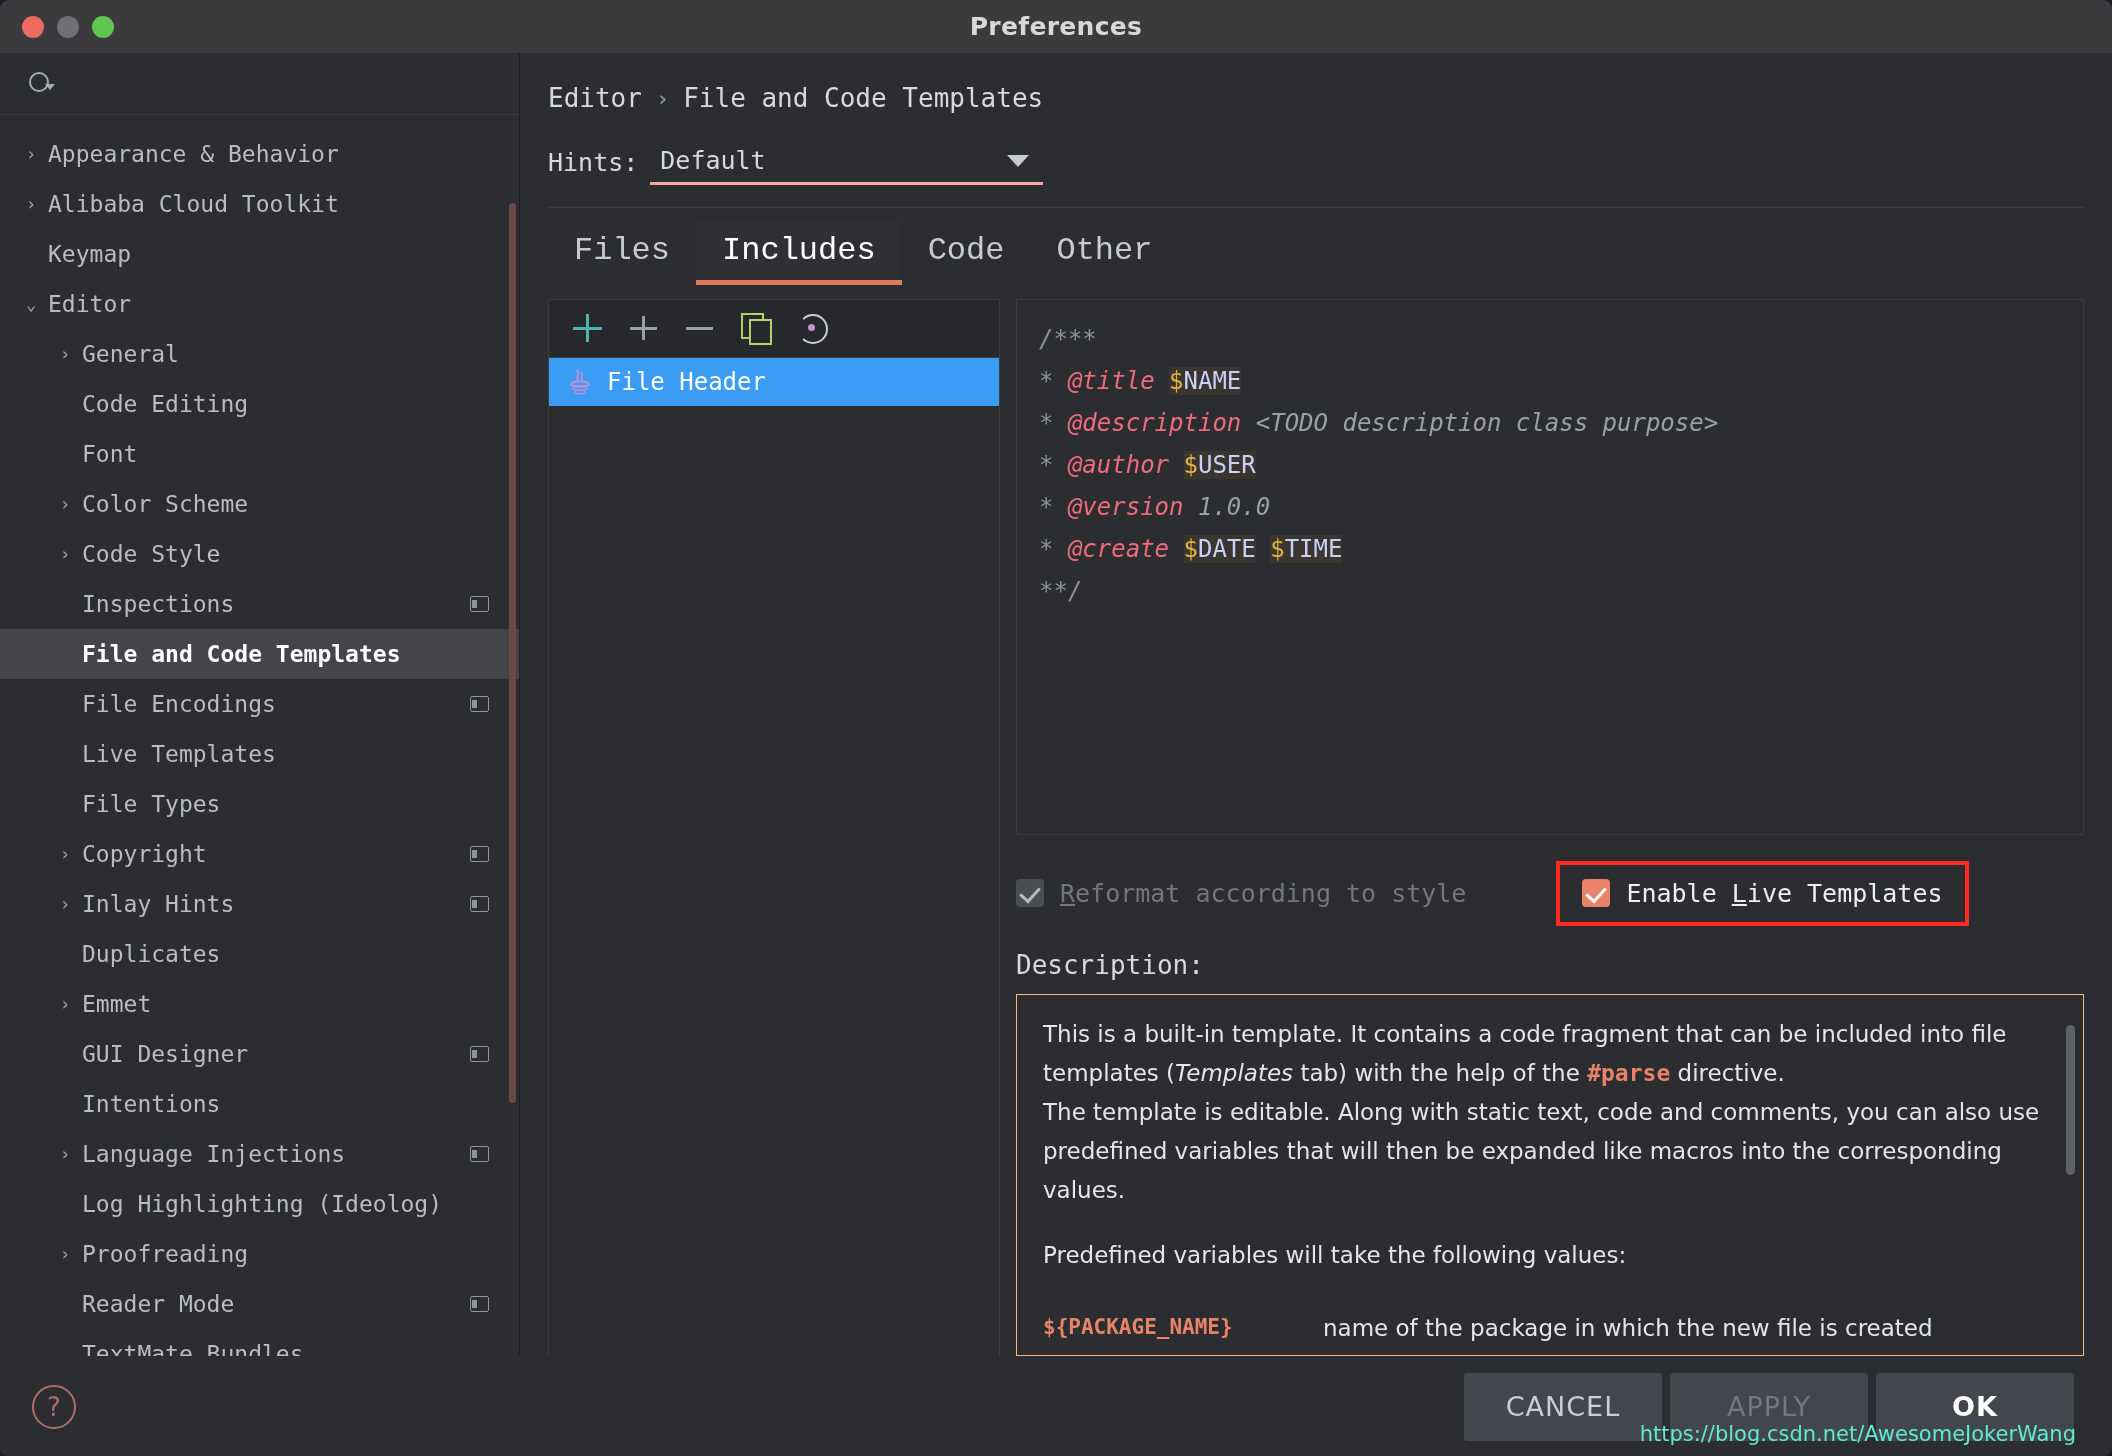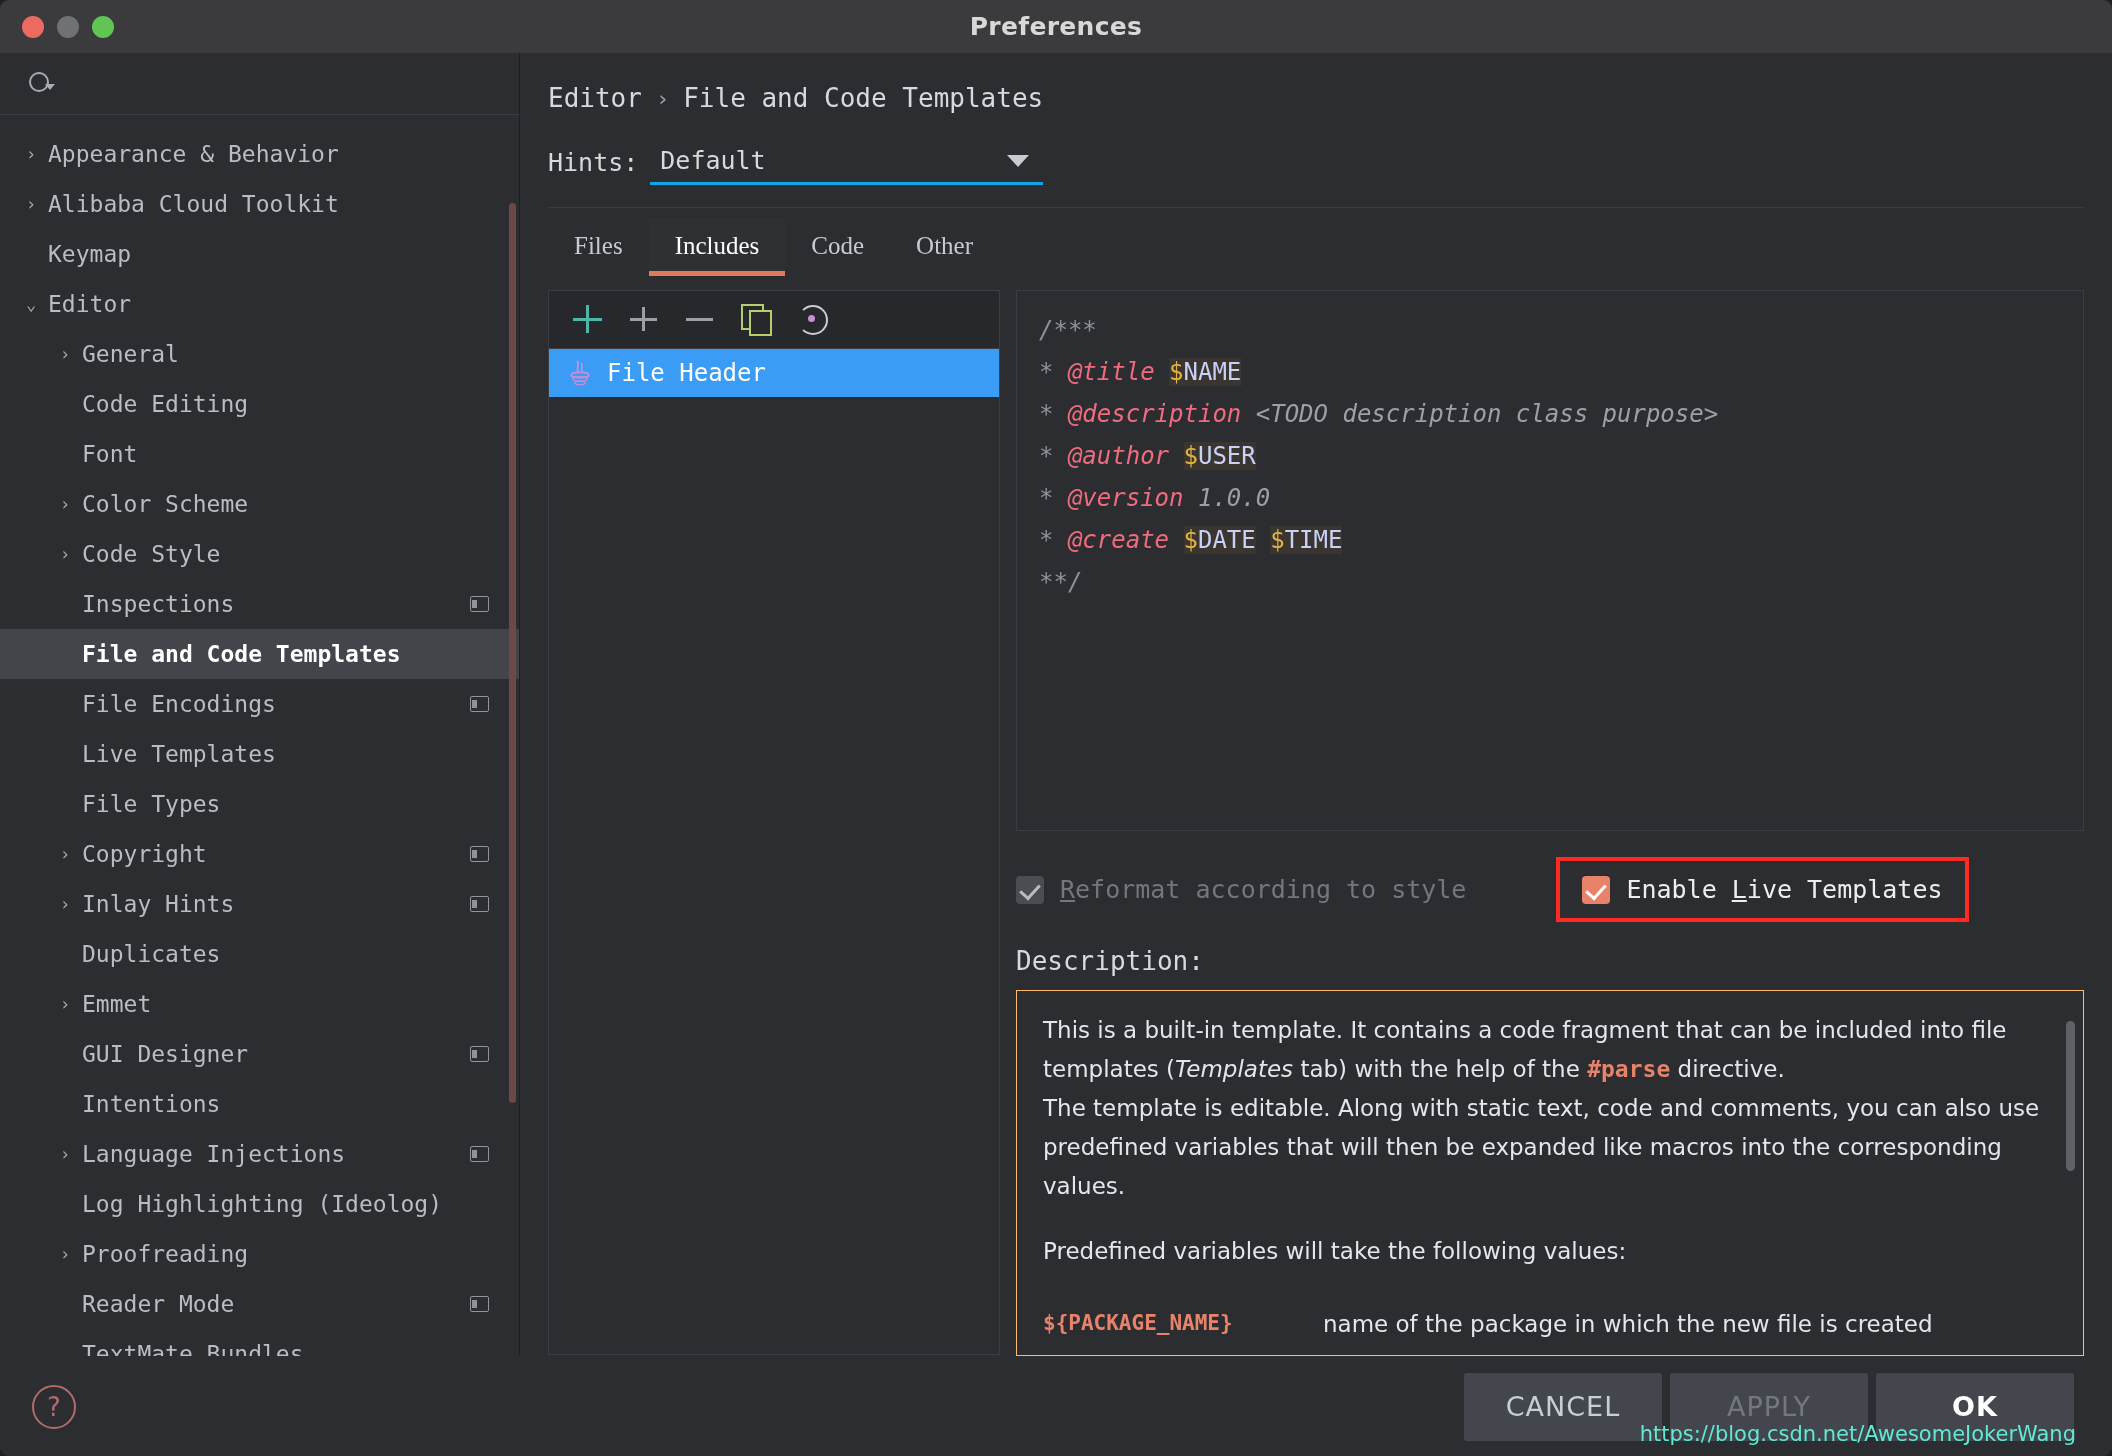--- a/index.html
+++ b/index.html
@@ -96,32 +96,32 @@
     font-family: "DejaVu Sans Mono", monospace; display:flex; align-items:center; gap:14px;
   }
   .breadcrumb .sep { color: #9aa0a6; font-size: 22px; }
   .scheme-row {
     display: flex; align-items: center; gap: 12px;
     padding: 26px 0 0 28px;
   }
   .scheme-label { color: #d6d9dd; font-size: 25px; }
   .scheme-select {
     width: 393px; height: 46px; background: transparent;
-    border-bottom: 3px solid #0ea5e9;
+    border-bottom: 3px solid #fca5a5;
     display: flex; align-items: center; justify-content: space-between;
     padding: 0 14px 0 10px; color: #d6d9dd; font-size: 25px;
   }
   .caret { width:0;height:0;border-left:11px solid transparent;border-right:11px solid transparent;
            border-top:12px solid #c8ccd1; }
   .hrule { height:1px; background:#3a3d41; margin: 22px 28px 0 28px; }
 
   .tabs { display:flex; gap:0; padding: 10px 0 0 28px; }
   .tab {
-    padding: 14px 26px 16px 26px; color: #c7cbd0; font-size: 25px;
-    position: relative; font-family:Liberation Serif, serif;
+    padding: 14px 26px 16px 26px; color: #c7cbd0; font-size: 32px;
+    position: relative; font-family:Liberation Mono, monospace;
   }
   .tab.active { background: #2e3033; color:#ffffff; }
   .tab.active::after {
     content:""; position:absolute; left:0; right:0; bottom:0; height:5px; background:#e07a5f;
   }
 
   .panes { display:flex; gap: 16px; padding: 14px 28px 0 28px; min-height:0; }
   .list-pane {
     width: 452px; flex: 0 0 452px;
     border: 1px solid #3a3d41; background:#2b2d30;

